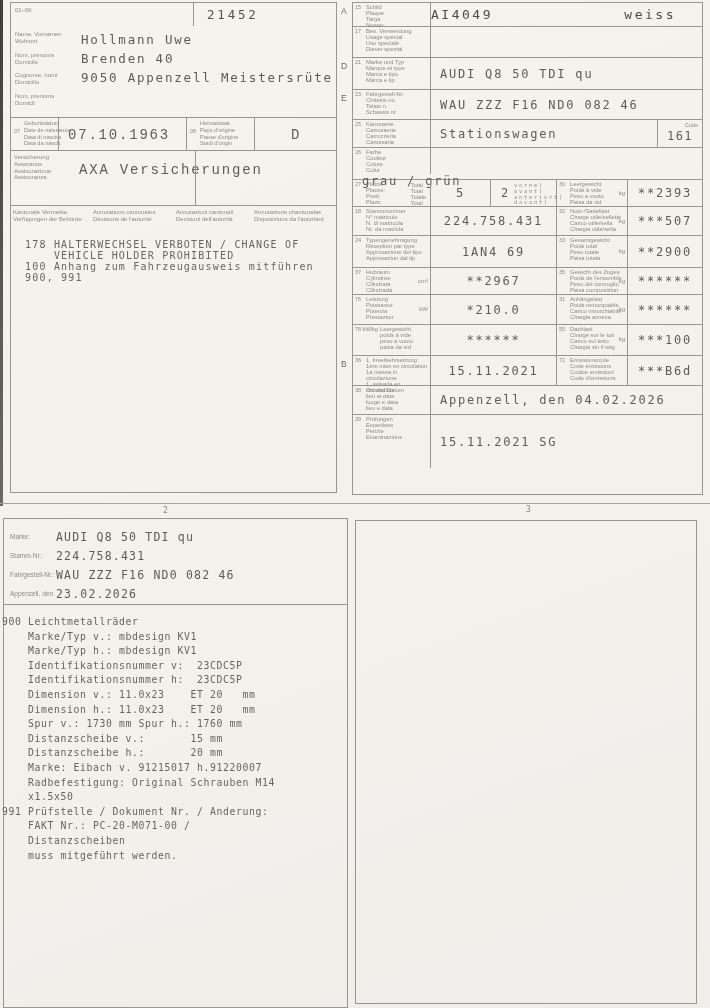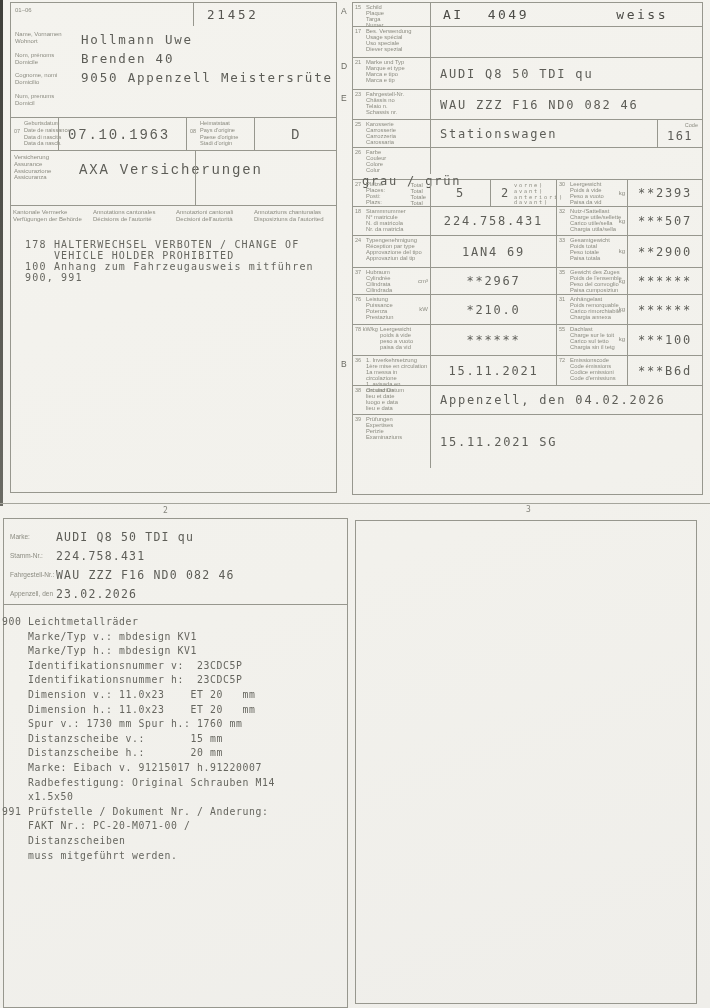--- a/index.html
+++ b/index.html
@@ -25,23 +25,23 @@
   .rp-num{font-size:5.5px;line-height:7px;color:#8b8b80;flex:none;min-width:9px;white-space:nowrap}
   .rp-lines{font-size:5.8px;line-height:5.9px;color:#8b8b80;padding-top:1px}
   .rp-lines2{position:absolute;right:4px;top:2px}
   .rp-unit{position:absolute;right:2px;top:38%;font-size:6px;color:#8b8b80}
   .rp-val{font-family:"DejaVu Sans Mono",monospace;font-size:12px;letter-spacing:1.8px;color:#5d5d57;display:flex;align-items:center}
   .rp-val span{white-space:pre}
   .rp-full{flex:1;padding-left:9px}
   .rp-left{width:125px;flex:none;justify-content:center}
   .rp-right{flex:1;justify-content:center}
   .rp-plate{flex:1;font-size:13px;color:#4c4c47;letter-spacing:2.5px}
-  .rp-plate .pc{margin-left:12px}
-  .rp-plate .pn{margin-left:24px}
-  .rp-plate .pw{margin-left:auto;margin-right:34px}
+  .rp-plate .pc{}
+  .rp-plate .pn{}
+  .rp-plate .pw{margin-left:auto;margin-right:26px}
   .rp-code{width:45px;flex:none;border-left:1px solid #97978e;display:flex;flex-direction:column}
   .rp-codelabel{font-size:5.5px;color:#8b8b80;align-self:flex-end;margin:2px 4px 0 0}
   .rp-codeval{font-family:"DejaVu Sans Mono",monospace;font-size:12px;letter-spacing:1.5px;color:#5d5d57;align-self:center;margin-top:1px}
   .rp-s1{width:60px;flex:none;justify-content:center;border-right:1px solid #97978e}
   .rp-s2{width:65px;flex:none;padding-left:10px;gap:4px}
   .rp-sub{font-size:5.3px;line-height:5.8px;color:#8b8b80;padding-top:3px}
   
   .blp-row{display:flex;height:19px;align-items:center}
   .blp-label{width:46px;flex:none;font-size:6.5px;color:#8b8b80}
   .blp-val{font-family:"DejaVu Sans Mono",monospace;font-size:11.5px;letter-spacing:1.2px;color:#5d5d57;white-space:pre}

